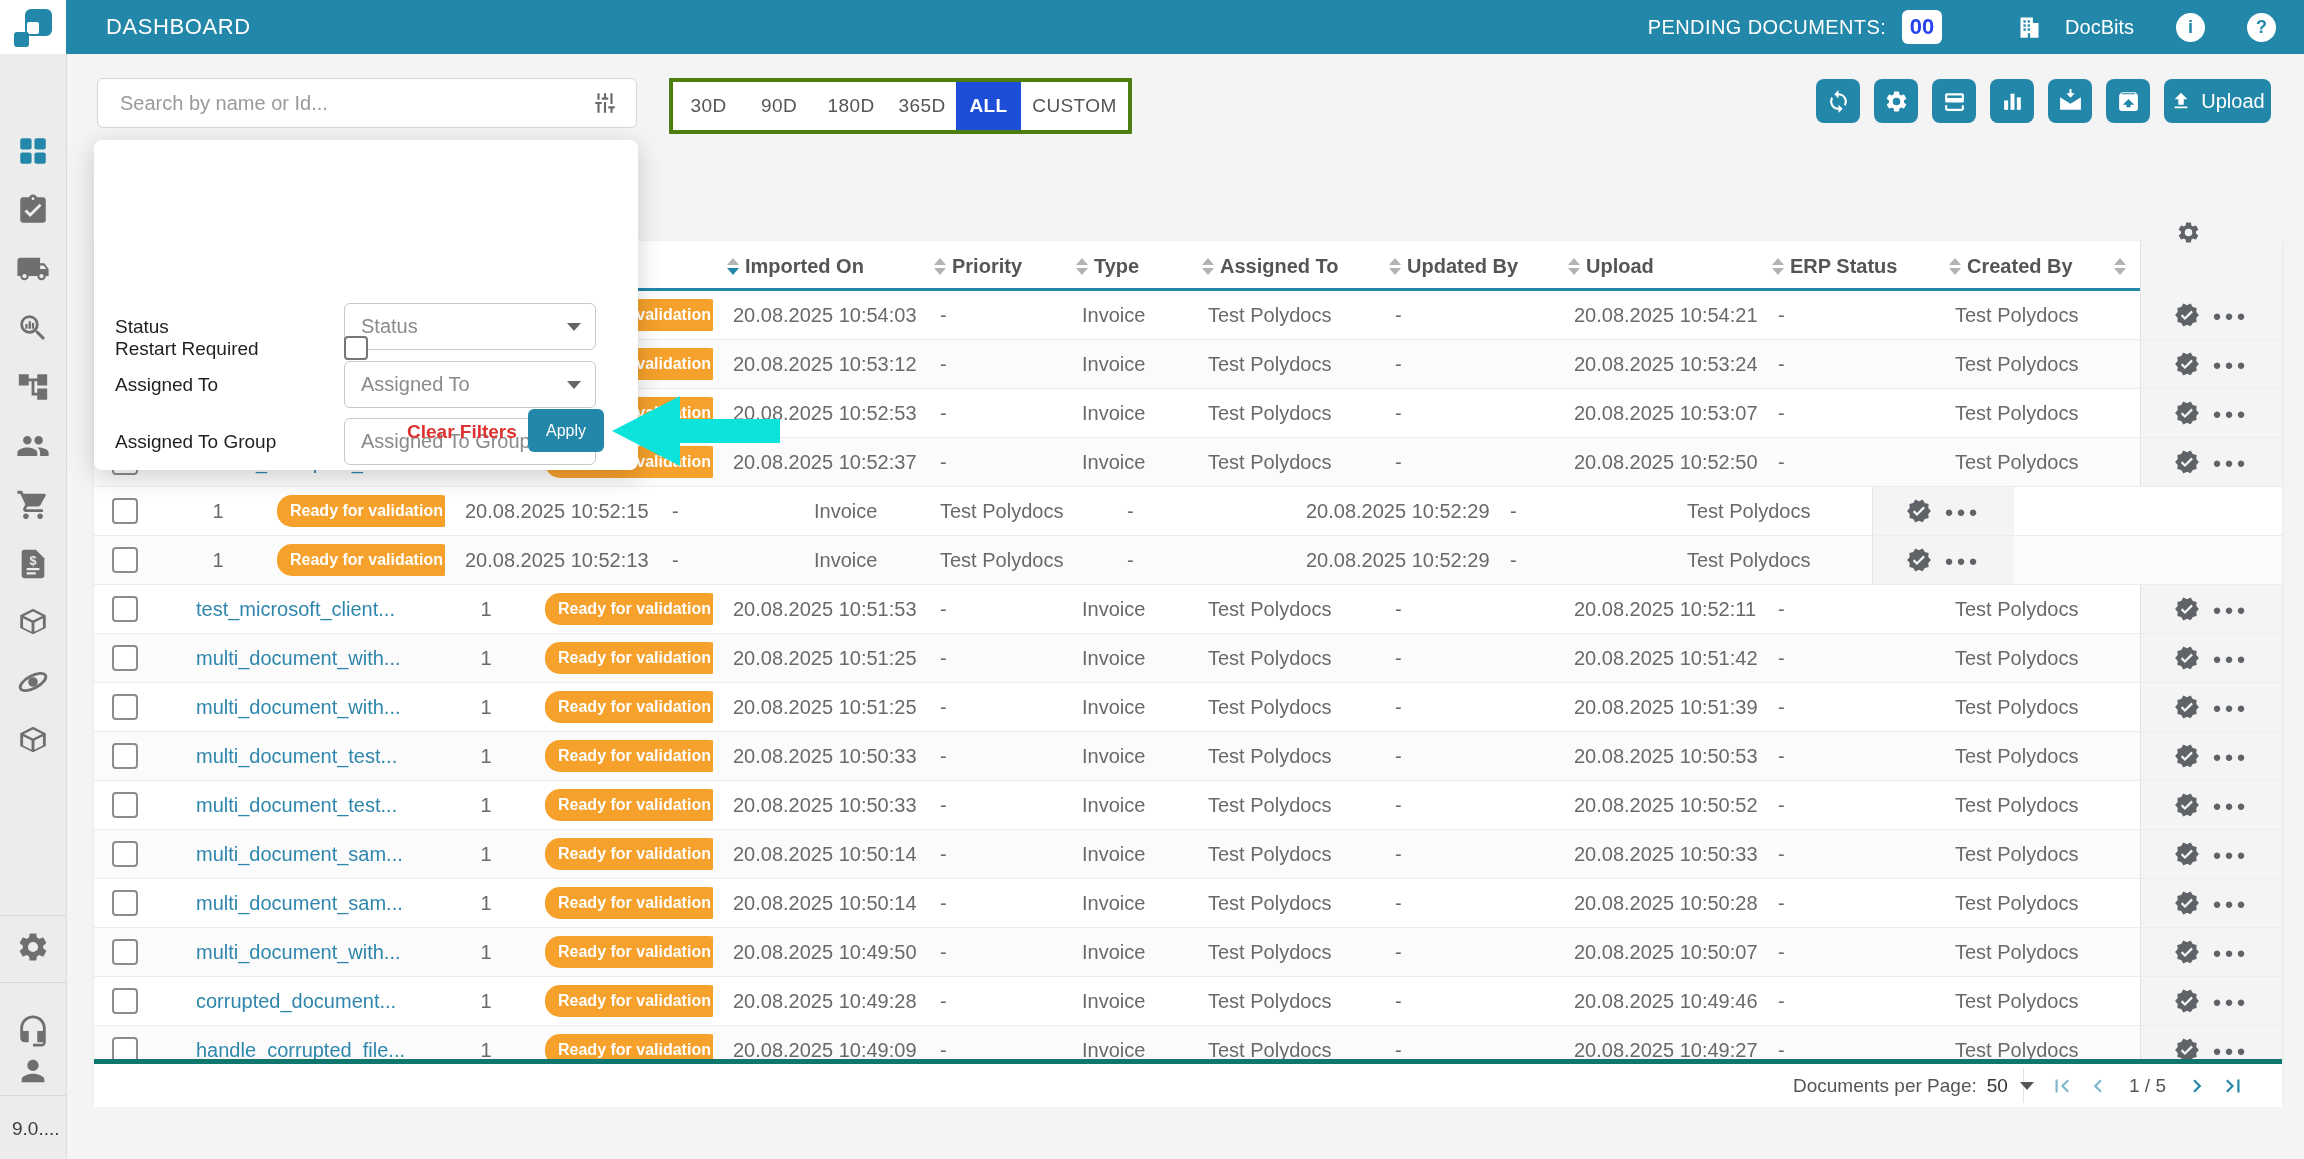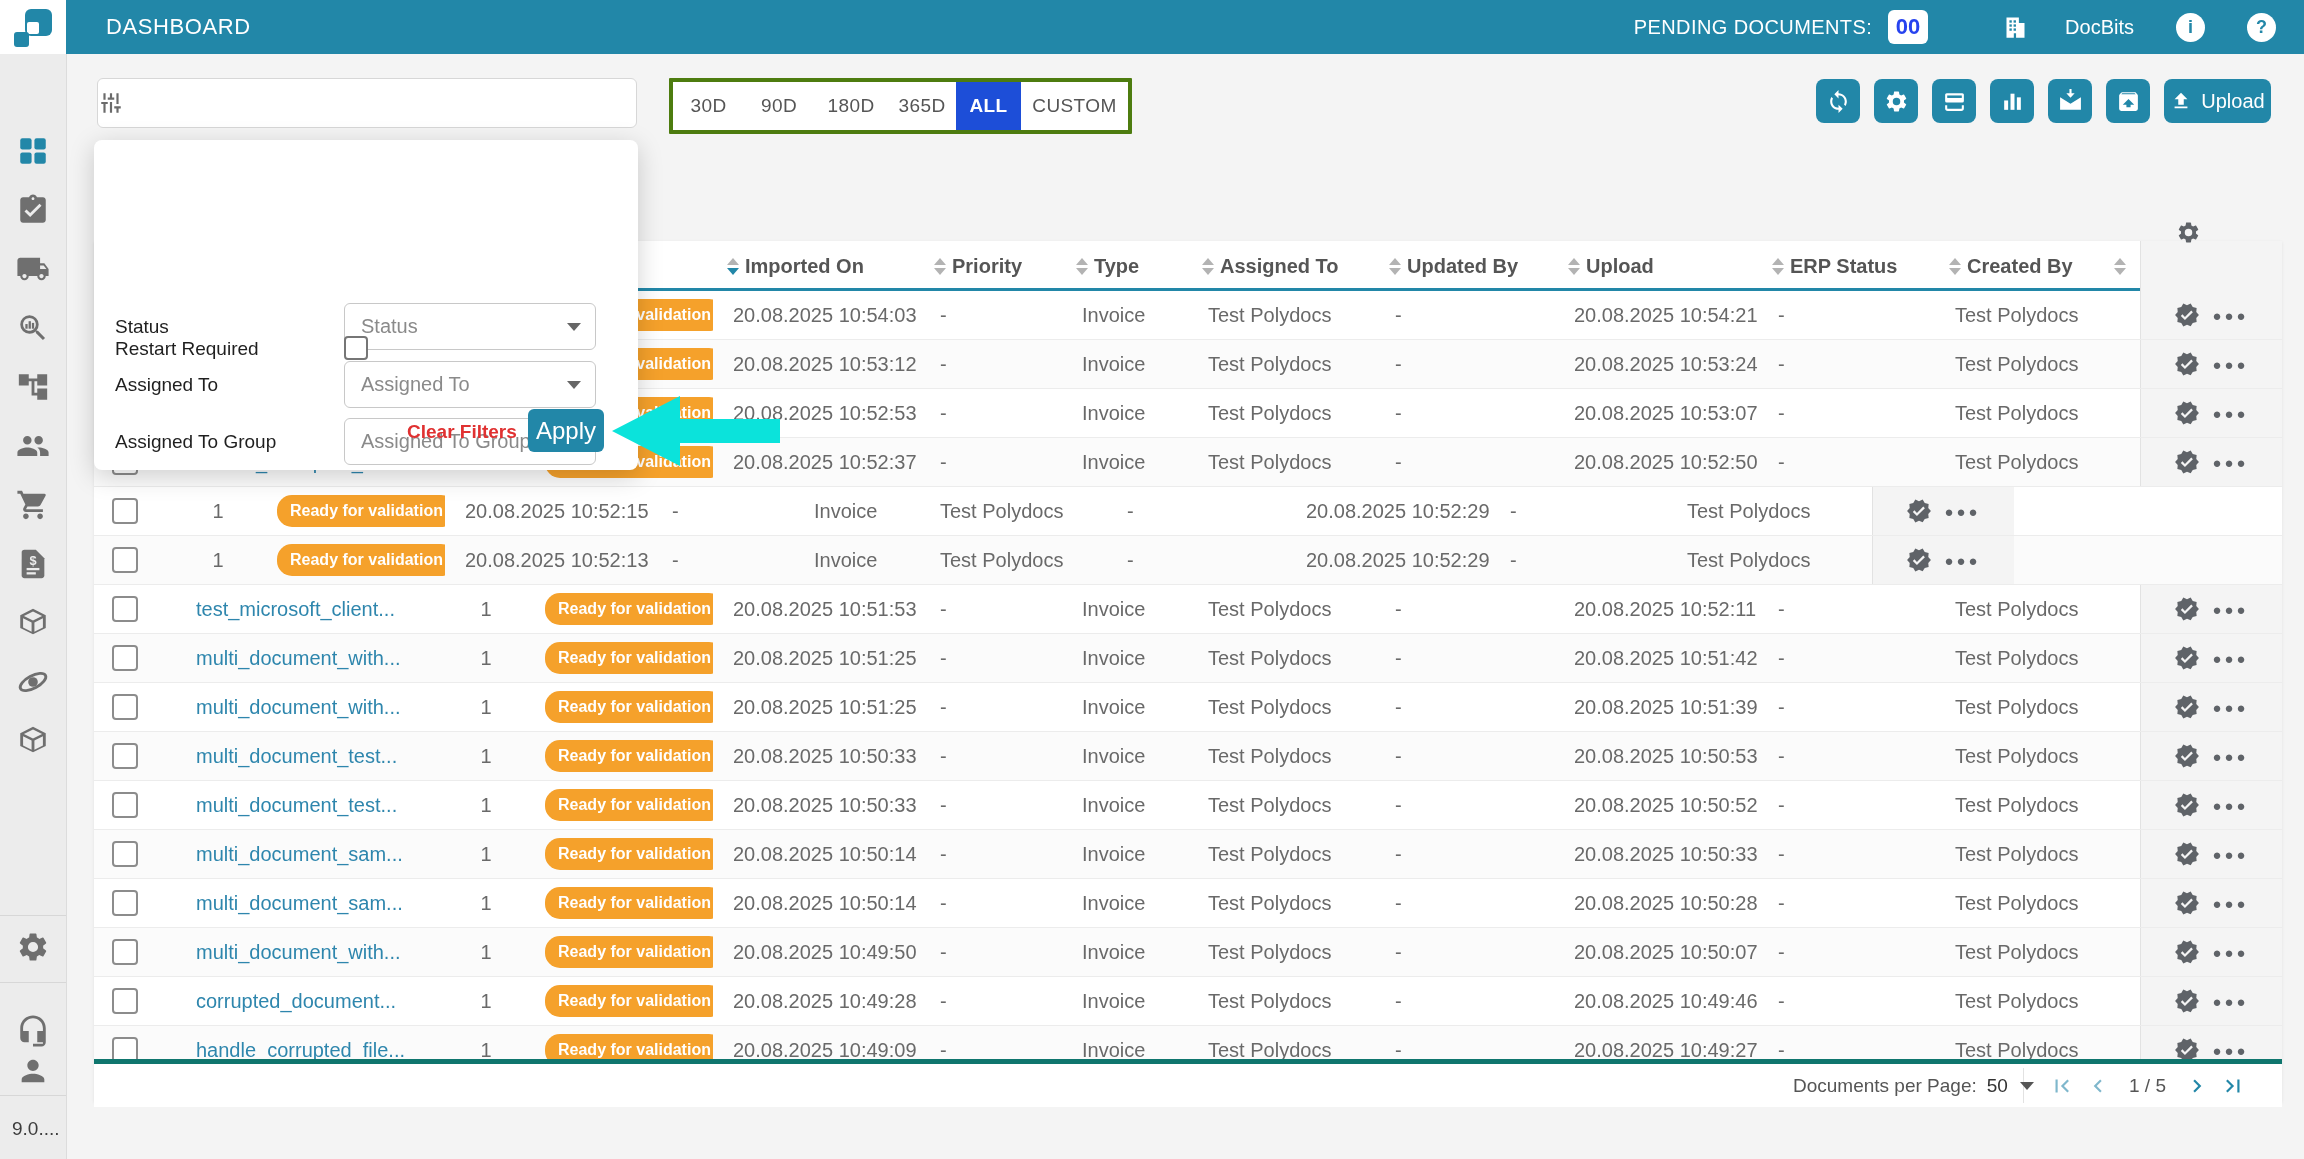--- a/index.html
+++ b/index.html
@@ -15,21 +15,21 @@
   .logo .sq-small{position:absolute;left:0;bottom:0;width:15px;height:15px;background:#2287A8;border-radius:3px}
   .topbar{position:absolute;left:66px;top:0;width:2238px;height:54px;background:#2287A8;z-index:4;
           display:flex;align-items:center}
   .topbar-title{position:absolute;left:40px;color:#fff;font-size:22px;font-weight:normal;letter-spacing:.6px}
   .topbar-right{position:absolute;right:28px;display:flex;align-items:center;color:#fff}
   .pending-label{font-size:20px;letter-spacing:.4px}
   .pending-count{margin-left:16px;width:40px;height:34px;background:#fff;border-radius:6px;
                  display:flex;align-items:center;justify-content:center;
                  font-size:22px;font-weight:bold;color:#2743EF}
   .org-wrap{display:flex;align-items:center;margin-left:38px;cursor:pointer}
-  .org-name{font-size:20px;margin-left:36px}
+  .org-name{font-size:20px;margin-left:22px}
   .circle-ic{width:29px;height:29px;border-radius:50%;background:#fff;color:#2287A8;
              display:flex;align-items:center;justify-content:center;
              font-size:18px;font-weight:bold;margin-left:42px;cursor:pointer}
 
   
   .sidebar{position:absolute;left:0;top:54px;width:66px;height:1105px;background:#ececec;
            border-right:1px solid #dcdcdc;z-index:3}
   .side-ic{position:absolute;left:16px;width:34px;height:34px;color:#6f6f6f;cursor:pointer}
   .side-ic.active{color:#2287A8}
   .side-div{position:absolute;left:0;width:66px;height:1px;background:#d7d7d7}
@@ -110,21 +110,21 @@
   .f-label{position:absolute;left:21px;font-size:19px;color:#1f1f1f}
   .f-select{position:absolute;left:250px;width:252px;height:47px;border:1px solid #c8c8c8;border-radius:6px;
             display:flex;align-items:center;background:#fff;cursor:pointer;box-sizing:border-box}
   .f-select .ph{font-size:20px;color:#8a8a8a;margin-left:16px}
   .f-select .dcaret{position:absolute;right:14px;width:0;height:0;border-left:7px solid transparent;
             border-right:7px solid transparent;border-top:8px solid #666}
   .f-check{position:absolute;left:250px;top:196px;width:24px;height:24px;border:2px solid #767676;
            border-radius:4px;background:#fff;cursor:pointer;box-sizing:border-box}
   .clear-btn{position:absolute;left:313px;top:281px;font-size:19px;font-weight:bold;color:#E03131;cursor:pointer}
   .apply-btn{position:absolute;left:434px;top:269px;width:76px;height:43px;background:#2287A8;color:#fff;
-             border:none;border-radius:6px;font-size:24px;font-family:"Liberation Sans",sans-serif;cursor:pointer}
+             border:none;border-radius:6px;font-size:16px;font-family:"Liberation Sans",sans-serif;cursor:pointer}
   .cyan-arrow{position:absolute;left:610px;top:394px;z-index:60}
 </style>
 </head>
 <body>
 
 <div class="logo-block">
   <div class="logo">
     <div class="sq-big"></div>
       <div class="sq-notch"></div>
       <div class="sq-small"></div>
@@ -237,20 +237,21 @@
       </svg>
     </div>
     <div class="side-ic" style="top: 1000px;">
       <svg class="" viewBox="0 0 24 24" fill="currentColor" width="34" height="34">
         <path d="M12 12c2.21 0 4-1.79 4-4s-1.79-4-4-4-4 1.79-4 4 1.79 4 4 4zm0 2c-2.67 0-8 1.34-8 4v2h16v-2c0-2.66-5.33-4-8-4z"></path>
       </svg>
     </div>
   </aside>
 
 <div class="search-box">
+  <input type="text" placeholder="Search by name or Id..." style="">
   <svg class="tune-ic" viewBox="0 0 24 24" fill="currentColor">
     <g transform="rotate(90 12 12)">
       <path d="M3 17v2h6v-2H3zM3 5v2h10V5H3zm10 16v-2h8v-2h-8v-2h-2v6h2zM7 9v2H3v2h4v2h2V9H7zm14 4v-2H11v2h10zm-6-4h2V7h4V5h-4V3h-2v6z"></path>
     </g>
   </svg>
 </div>
 
 <div class="range-group" id="range-group">
     <div class="range-btn" style="width: 71px;">30D</div>
     <div class="range-btn" style="width: 70px;">90D</div>

